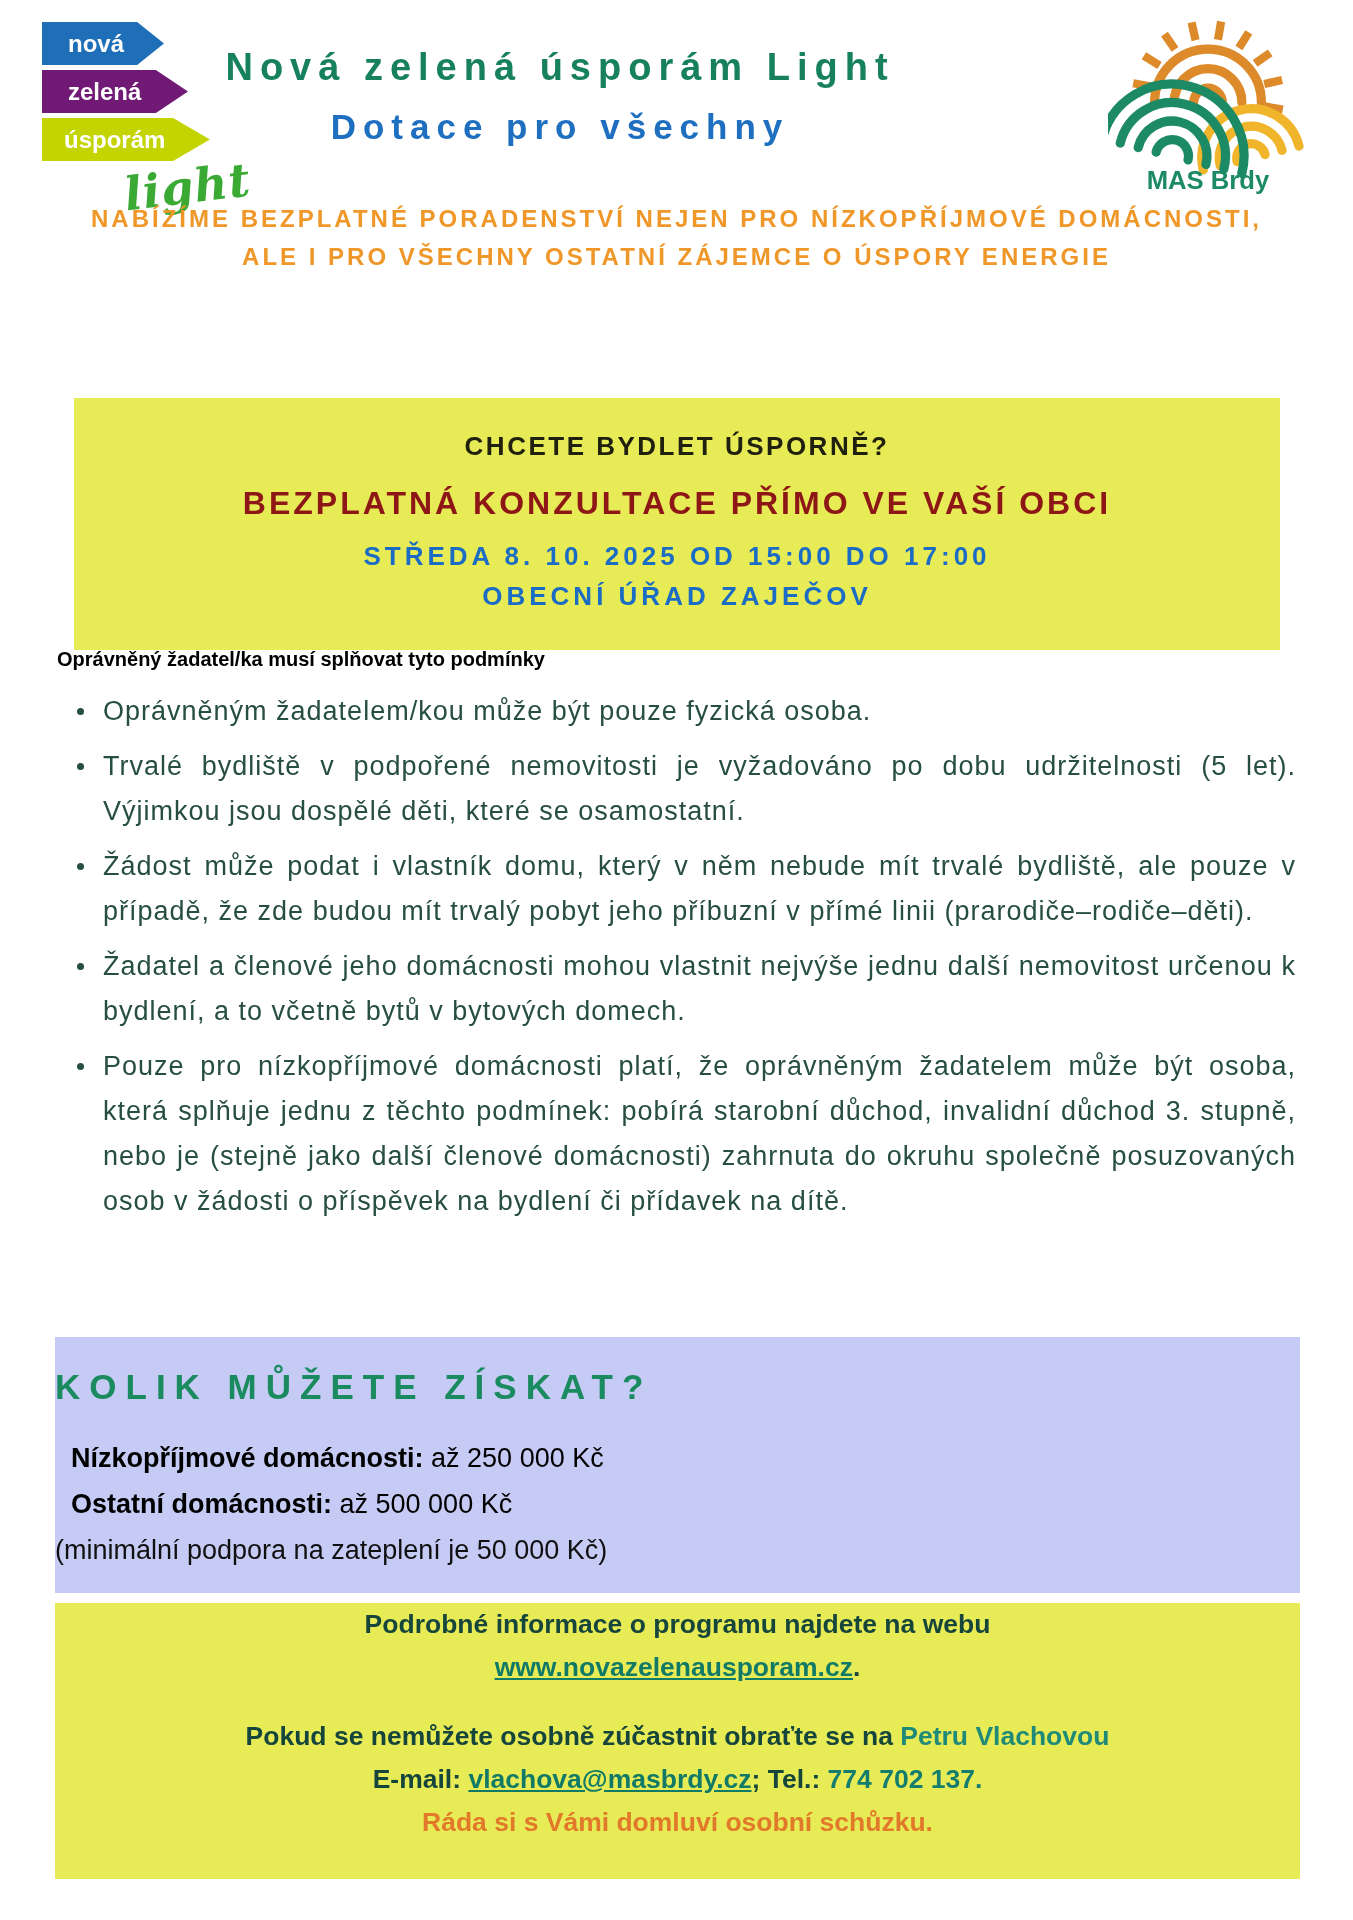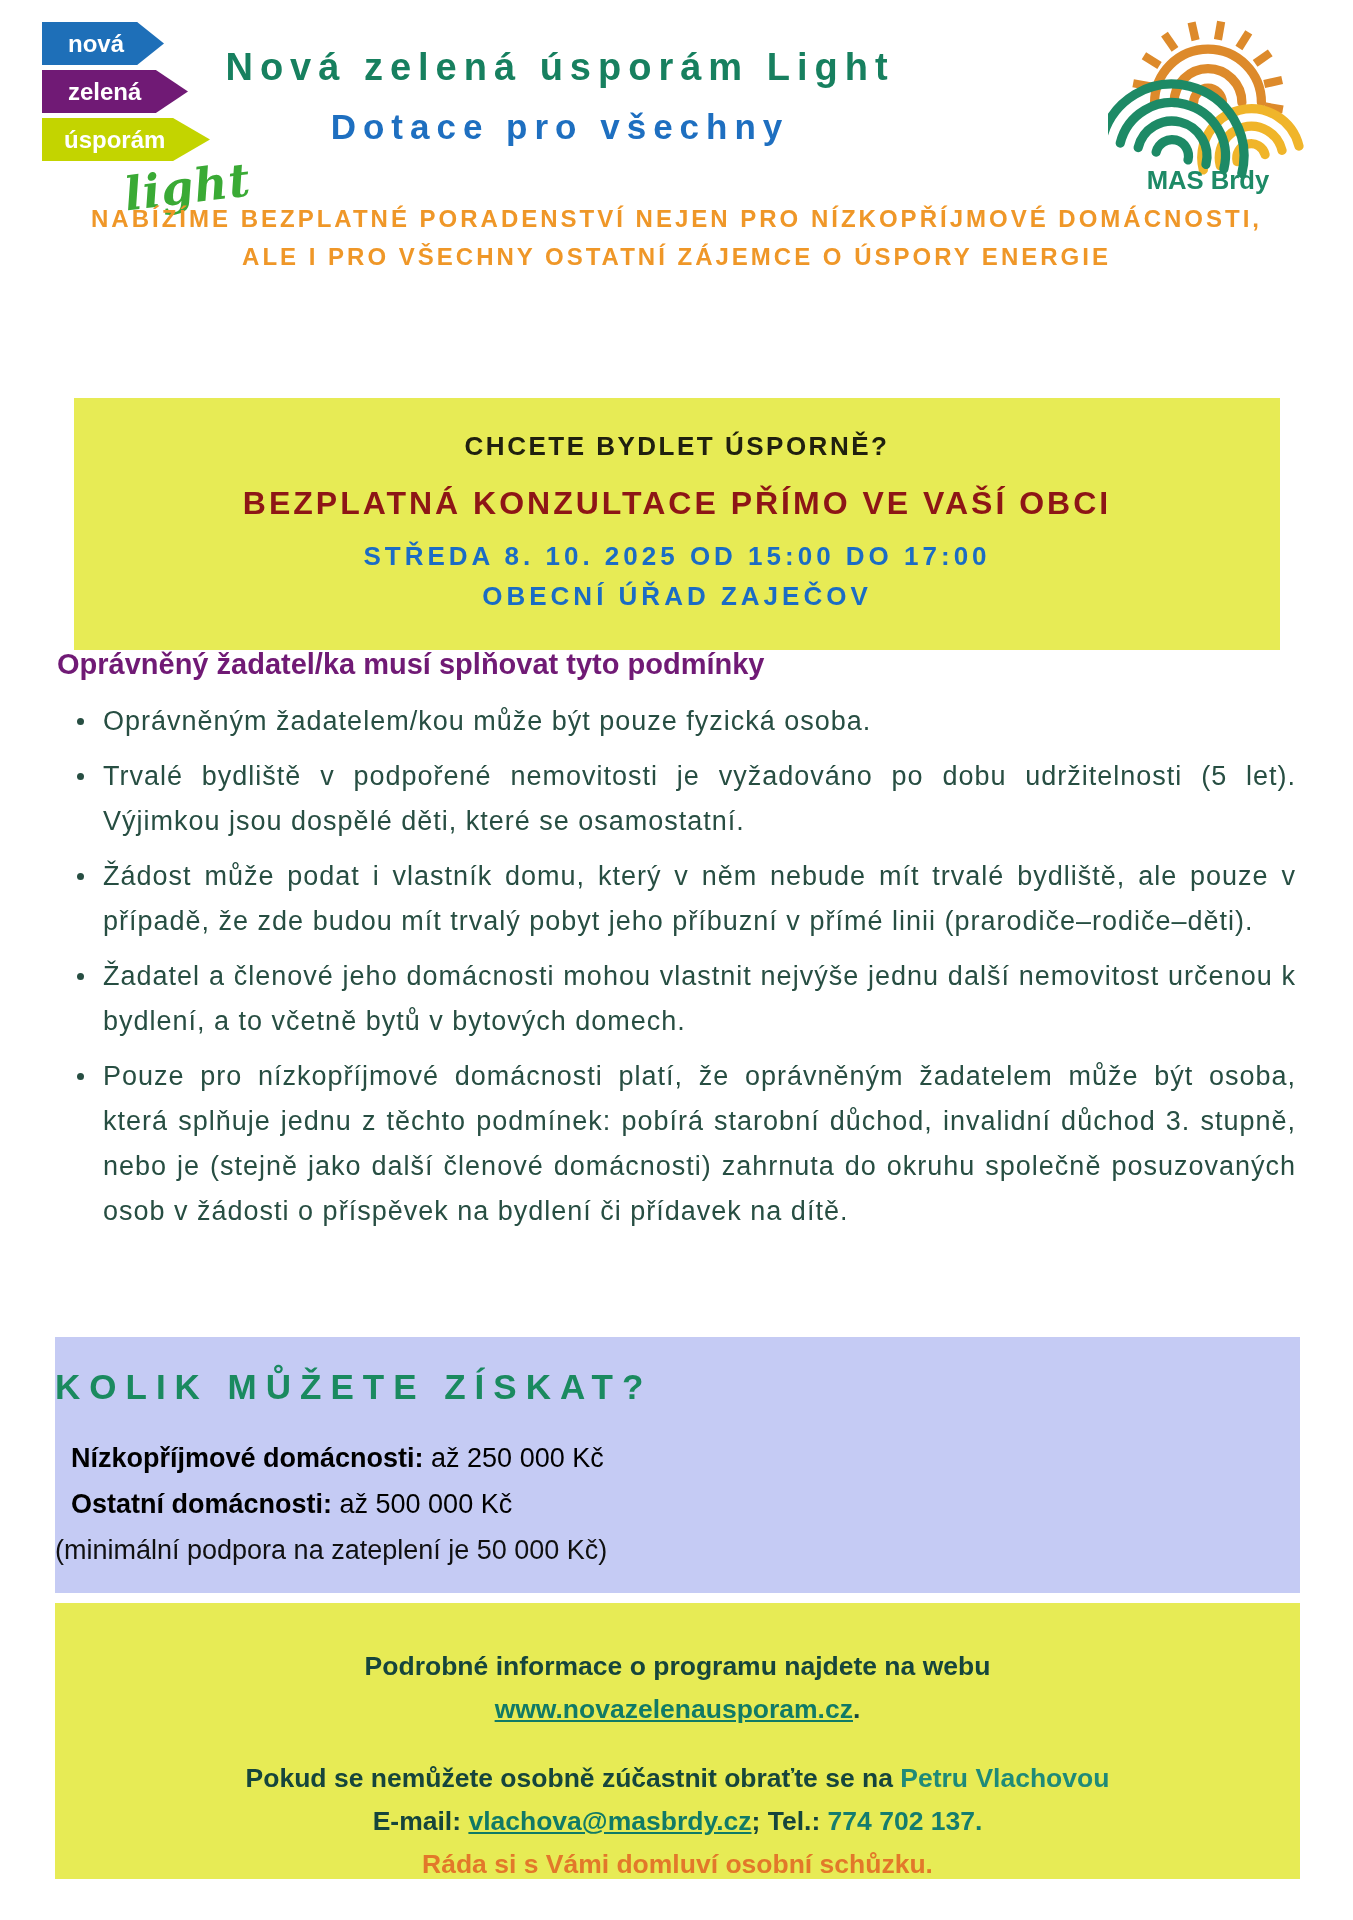--- a/index.html
+++ b/index.html
@@ -31,40 +31,40 @@
   .event-box{position:absolute;left:74px;top:358px;width:1206px;height:252px;
          background:#e7eb55;text-align:center;padding-top:28px;box-sizing:border-box;margin-top:40px;}
   .event-line-sm{font-size:26px;font-weight:700;letter-spacing:2.5px;line-height:40px;color:#20200f;}
   .event-line-red{margin-top:14px;font-size:32px;font-weight:700;letter-spacing:3px;
          line-height:46px;color:#8d1616;}
   .event-line-blue{font-size:26px;font-weight:700;letter-spacing:4px;line-height:40px;color:#1b6cc4;}
   .event-line-blue.first{margin-top:10px;}
 
   
   .conditions{position:absolute;left:57px;top:648px;width:1239px;}
-  .cond-heading{font-size:29px;font-weight:700;color:#701a75;}
+  .cond-heading{font-size:20px;font-weight:700;color:#000000;}
   .cond-list{margin:18px 0 0;padding:0;list-style:none;}
   .cond-item{position:relative;padding-left:46px;font-size:27px;color:#274e42;
          line-height:45px;text-align:justify;margin-top:10px;letter-spacing:1px;}
   .cond-item:first-child{margin-top:0;}
   .cond-item::before{content:"";position:absolute;left:20px;top:19px;width:7px;height:7px;
          border-radius:50%;background:#274e42;}
 
   
   .amount-box{position:absolute;left:55px;top:1337px;width:1245px;height:256px;
          background:#c5cbf4;padding-top:30px;box-sizing:border-box;}
   .amount-heading{font-size:35px;font-weight:700;letter-spacing:9px;color:#1a8a5f;}
   .amount-rows{margin-top:28px;}
   .amount-row{font-size:27px;line-height:46px;color:#000000;padding-left:16px;}
   .amount-label{font-weight:700;}
   .amount-note{font-size:27px;line-height:46px;color:#101010;}
 
   
   .footer-box{position:absolute;left:55px;top:1603px;width:1245px;height:276px;
-         background:#e7eb55;text-align:center;padding-top:42px;box-sizing:border-box;font-weight:700;}
+         background:#e7eb55;text-align:center;box-sizing:border-box;font-weight:700;}
   .f-line{font-size:26.5px;line-height:43px;color:#16453c;}
   .f-gap{height:26px;}
   .f-link{color:#117a66;text-decoration:underline;}
   .f-name{color:#1f8a78;}
   .f-phone{color:#157d6e;}
   .f-closing{color:#e2782a;}
 </style>
 </head>
 <body>
 

